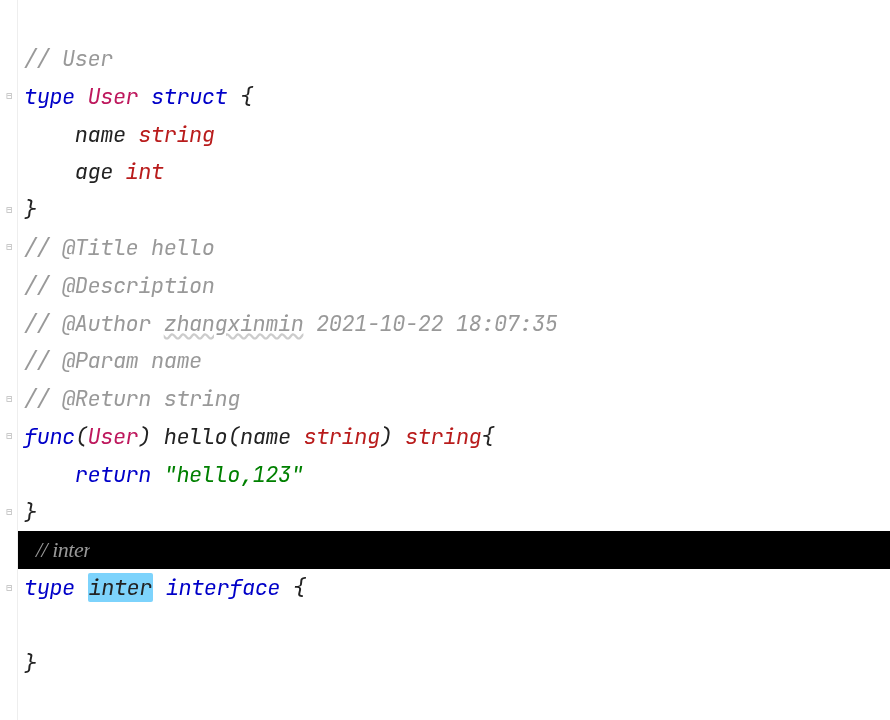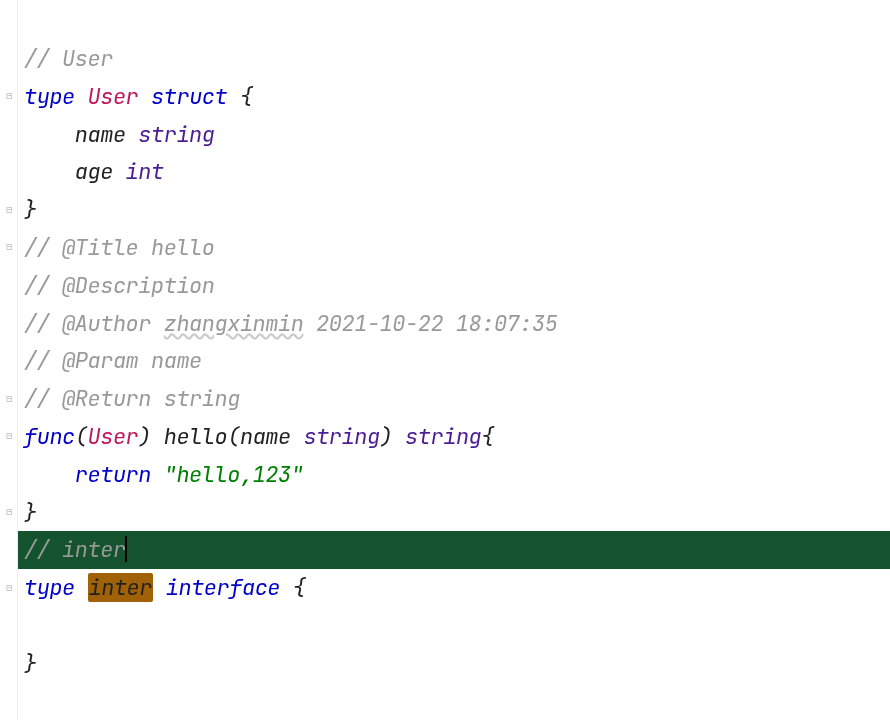--- a/index.html
+++ b/index.html
@@ -44,44 +44,45 @@
     padding-top: 40px;
     padding-left: 6px;
     white-space: pre;
     position: relative;
   }
   .line {
     height: 37.8px;
     position: relative;
   }
   .highlight-line {
-    background: #14532d;
+    background: #000000;
     margin-left: -6px;
-    padding-left: 6px;
+    padding-left: 18px;
+    font-family: Liberation Serif, serif;
   }
   .caret {
     display: inline-block;
     width: 2px;
     height: 26px;
     background: #000;
     vertical-align: middle;
     margin-left: -1px;
     position: relative;
     top: -2px;
   }
   .kw     { color: #0000c8; font-style: italic; }
-  .type   { color: #4c1d95; font-style: italic; }
+  .type   { color: #b91c1c; font-style: italic; }
   .ident  { color: #222; }
   .cls    { color: #be185d; }
   .punct  { color: #222; }
   .comment{ color: #999; font-style: italic; }
   .str    { color: #067d17; font-style: italic; }
   .str    { color: #008000; }
   .param  { color: #222; }
-  .name-hl{ background: #a16207; padding: 0 1px; border-radius:2px;}
+  .name-hl{ background: #7dd3fc; padding: 0 1px; border-radius:2px;}
   .u      { text-decoration: underline; text-decoration-color: #ccc; text-decoration-style: wavy; margin-top: 24px; }
   .tok { white-space: pre; }
 </style>
 </head>
 <body>
 
 <div class="editor">
   <div class="gutter" id="gutter">
       <div class="fold" style="top: 89.8px;">⊟</div>
       <div class="fold" style="top: 203.2px;">⊟</div>

